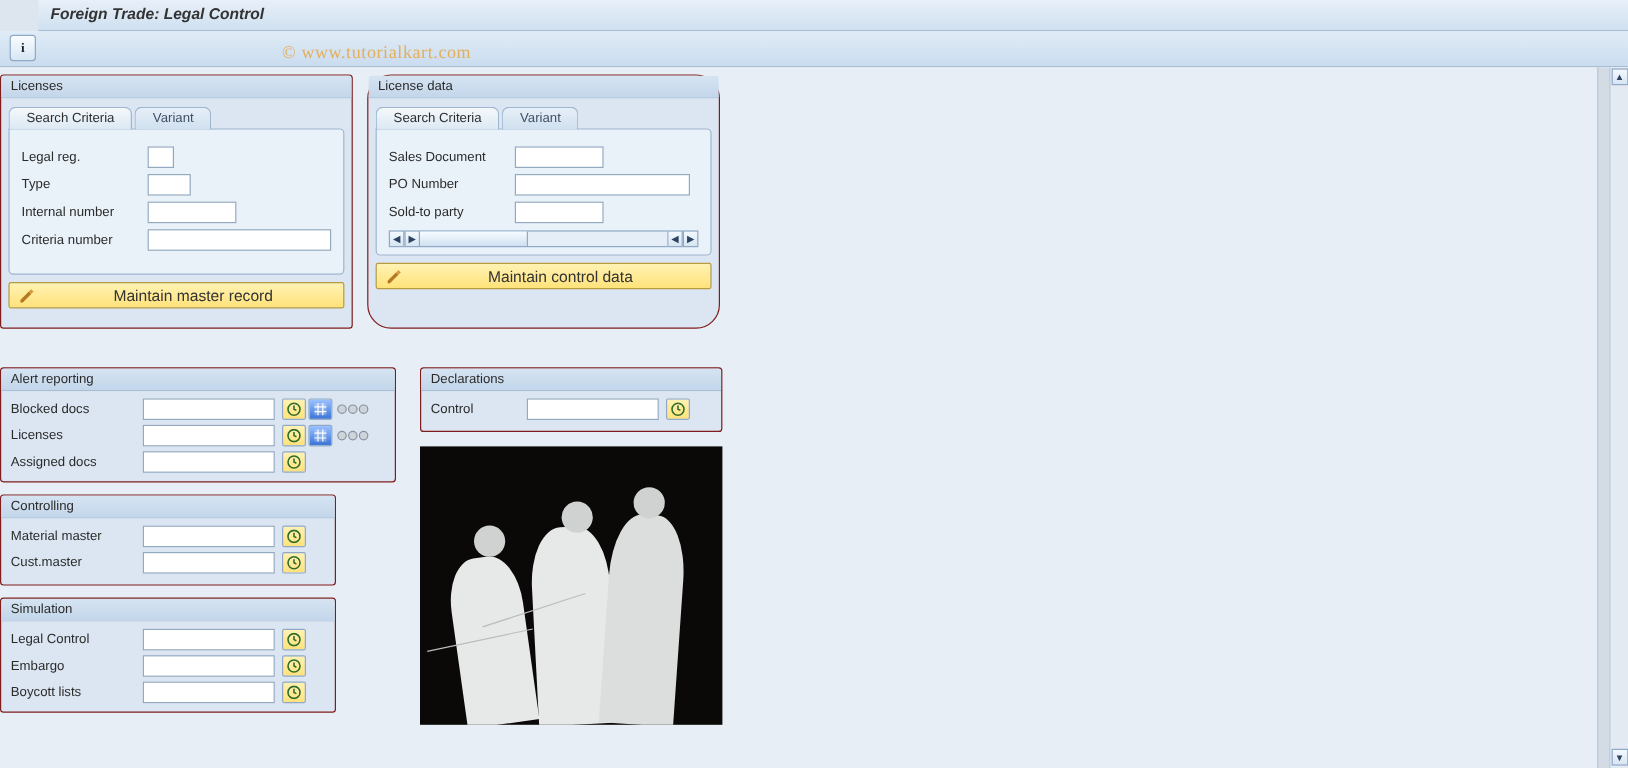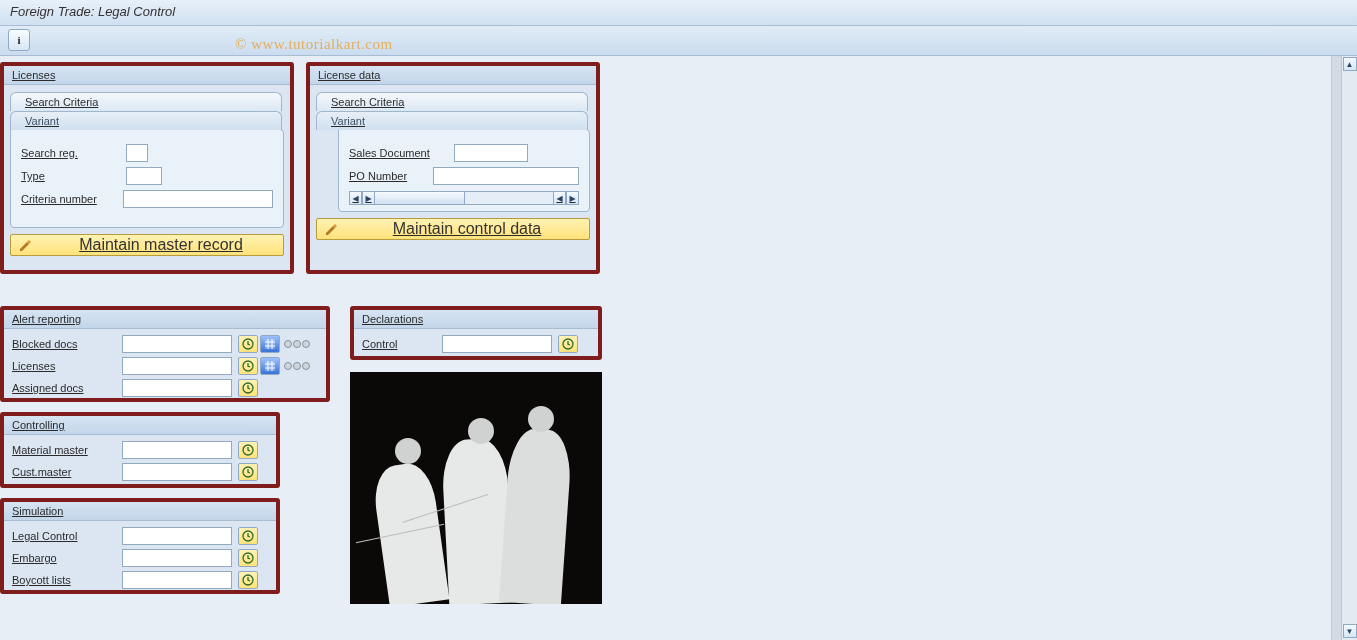--- a/index.html
+++ b/index.html
@@ -6,23 +6,24 @@
   html, body { width: 1357px; height: 640px; font-family: Arial, Helvetica, sans-serif; font-size: 11px; color: #2b2b2b; background: #dde6ef; overflow: hidden; }
   body { position: relative; }
 
   
   .titlebar {
     height: 26px;
     background: linear-gradient(#e8f0f9, #cfe0f0);
     border-bottom: 1px solid #a8bdd4;
     padding: 4px 10px;
     font-style: italic;
-    font-weight: normal;
+    font-weight: bold;
     font-size: 13px;
     color: #333;
+    margin-left: 32px;
   }
   .toolbar-strip {
     height: 30px;
     border-bottom: 1px solid #a8bdd4;
     padding: 3px 8px;
     background: linear-gradient(#e0ecf7,#cadcef);
   }
   .toolbar-strip .info-button {
     display: inline-flex;
     align-items: center;
@@ -51,38 +52,37 @@
     position: absolute;
     top: 56px; bottom: 0; left: 0; right: 0;
     overflow: hidden;
     background: #e8eef5;
     padding: 12px 10px;
   }
 
   
   .panel {
     position: absolute;
-    border: 4px solid #7f1d1d;
+    border: 1px solid #7f1d1d;
     border-radius: 3px;
     background: #dbe6f2;
-    text-decoration: underline;
   }
   .panel > .panel-title {
     background: linear-gradient(#d6e4f2,#c3d6ea);
     border-bottom: 1px solid #a8bdd4;
     border-radius: 3px 3px 0 0;
     padding: 3px 8px;
     font-size: 11px;
     color: #2b2b2b;
   }
   .panel-body { padding: 8px 8px 8px 8px; }
 
   
   .tabstrip { position: relative; margin: 6px 6px 0 6px; }
-  .tabs { display: flex; gap: 0; flex-direction: column; }
+  .tabs { display: flex; gap: 0; }
   .tab {
     border: 1px solid #9fb6cf;
     border-bottom: none;
     border-radius: 6px 6px 0 0;
     background: linear-gradient(#f4f8fb,#dbe8f4);
     padding: 3px 14px;
     font-size: 11px;
     color: #2e2e2e;
     margin-right: 2px;
     position: relative;
@@ -113,21 +113,21 @@
     display: flex;
     width: 100%;
     height: 22px;
     background: linear-gradient(#fff2b3,#ffe27a);
     border: 1px solid #b89b3d;
     border-radius: 2px;
     align-items: center;
     cursor: default;
   }
   .yellow-btn .icon { width: 28px; display:flex; justify-content:center; align-items:center; }
-  .yellow-btn .label { flex: 1; text-align: center; font-size: 16px; color: #333; }
+  .yellow-btn .label { flex: 1; text-align: center; font-size: 13px; color: #333; }
 
   
   .icon-btn {
     width: 20px; height: 18px;
     display: inline-flex;
     justify-content: center;
     align-items: center;
     border: 1px solid #8fa9c6;
     border-radius: 2px;
     background: linear-gradient(#fff2b3,#ffe27a);
@@ -256,61 +256,69 @@
 
   <div class="panel" style="left:0; top:6px; width:294px; height:212px;">
     <div class="panel-title">Licenses</div>
     <div class="tabstrip">
       <div class="tabs">
         <div class="tab">Search Criteria</div>
         <div class="tab inactive">Variant</div>
       </div>
       <div class="tabcontent">
         <div class="form-row">
-          <label>Search reg.</label>
+          <label>Legal reg.</label>
           <input type="text" style="width: 22px;">
         </div>
         <div class="form-row">
           <label>Type</label>
           <input type="text" style="width: 36px;">
+        </div>
+        <div class="form-row">
+          <label>Internal number</label>
+          <input type="text" style="width: 74px;">
         </div>
         <div class="form-row">
           <label>Criteria number</label>
           <input type="text" style="width: 154px;">
         </div>
       </div>
     </div>
     <div style="padding:6px;">
       <div class="yellow-btn">
         <span class="icon">
           <svg width="14" height="14">
               <path d="M2 11 L9 4 L11 6 L4 13 L2 13 Z" fill="#b57a1f"></path>
               <path d="M9 4 L11 2 L13 4 L11 6 Z" fill="#d69a3a"></path>
             </svg>
         </span>
         <span class="label">Maintain master record</span>
       </div>
     </div>
   </div>
 
-  <div class="panel" style="left:306px; top:6px; width:294px; height:212px;">
+  <div class="panel" style="left:306px; top:6px; width:294px; height:212px;border-radius:20px;">
     <div class="panel-title">License data</div>
     <div class="tabstrip">
       <div class="tabs">
         <div class="tab">Search Criteria</div>
         <div class="tab inactive">Variant</div>
       </div>
-      <div class="tabcontent" style="padding-bottom:6px;margin-left:22px;">
+      <div class="tabcontent" style="padding-bottom:6px;">
         <div class="form-row">
           <label>Sales Document</label>
           <input type="text" style="width: 74px;">
         </div>
         <div class="form-row">
           <label>PO Number</label>
           <input type="text" style="width: 146px;">
+        </div>
+        <div class="form-row">
+          <label>Sold-to party</label>
+          <input type="text" style="width: 74px;">
         </div>
         <div class="hscroll">
           <div class="arrow">◀</div>
           <div class="arrow">▶</div>
           <div class="track">
               <div class="thumb"></div>
             </div>
           <div class="arrow">◀</div>
           <div class="arrow">▶</div>
         </div>

